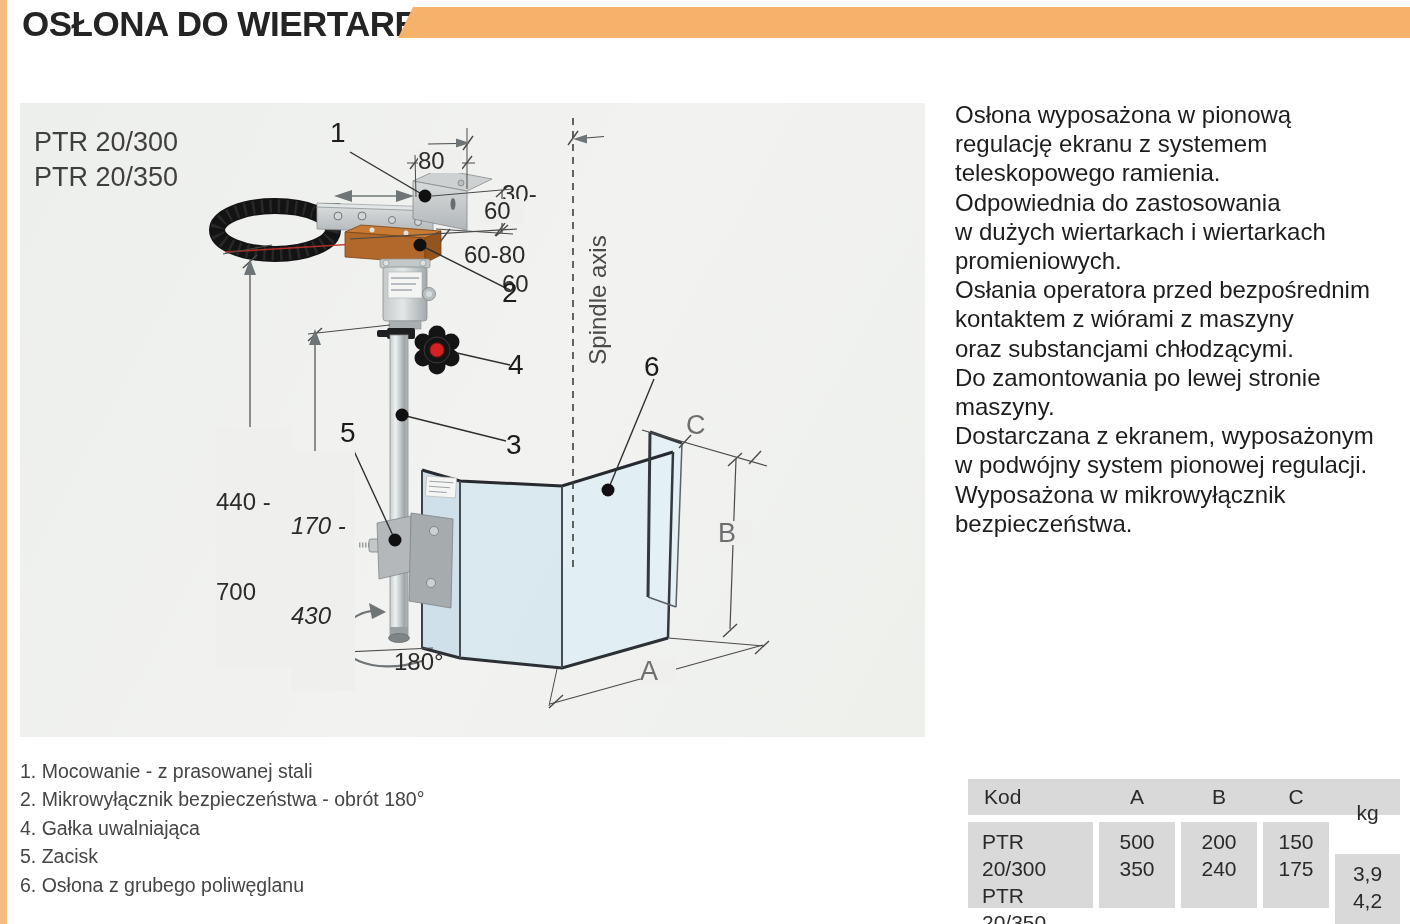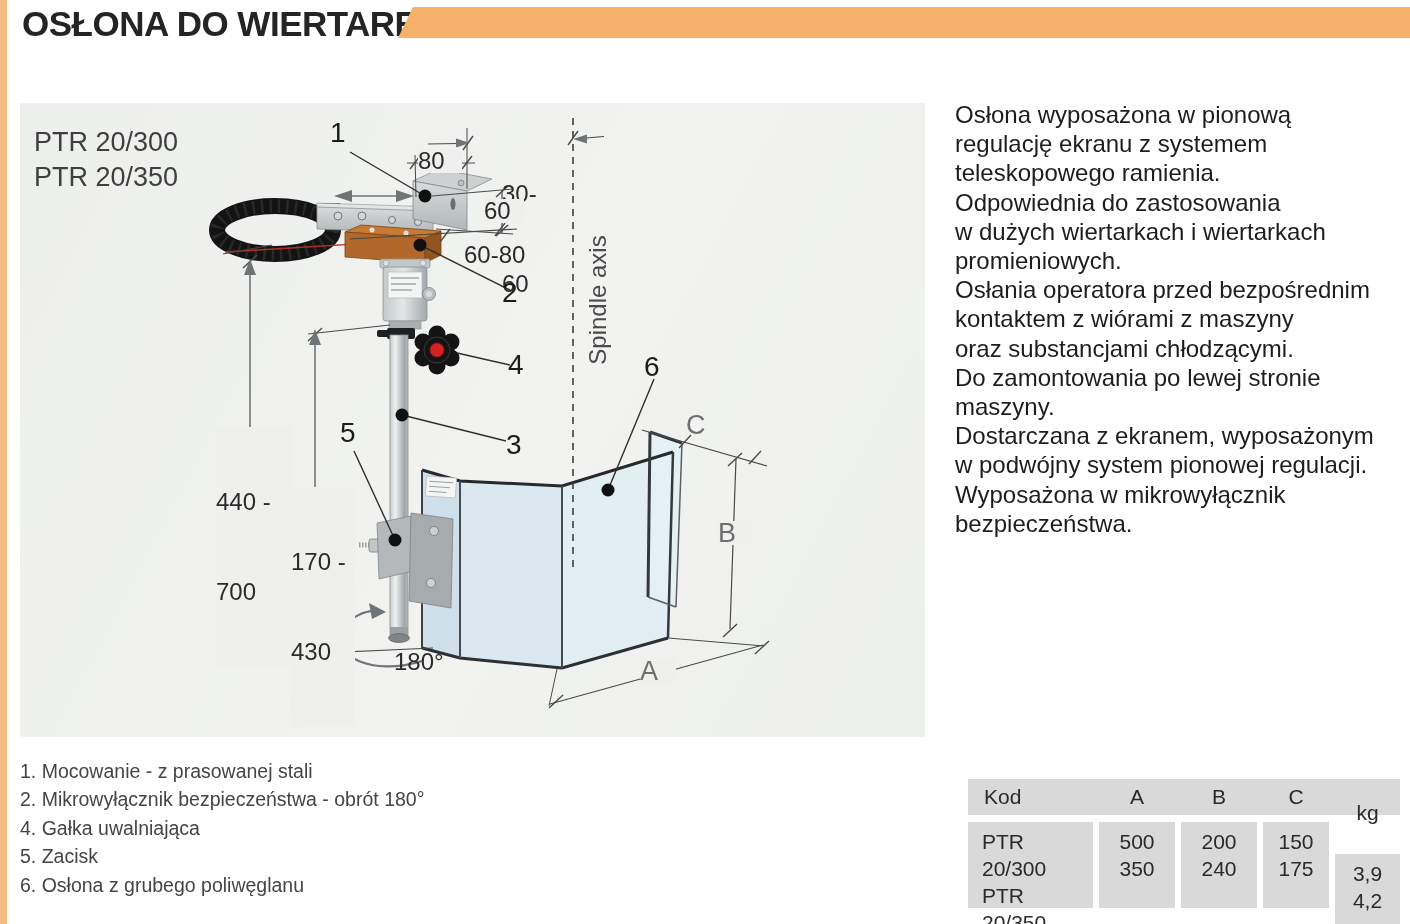--- a/index.html
+++ b/index.html
@@ -297,21 +297,21 @@
   <div class="dim two" style="left:482px;top:16px;width:44px;">
     <div>30-</div>
     <div>60</div>
   </div>
   <div class="dim bg" style="left:464px;top:96px;width:40px;">60</div>
   <div class="dim" style="left:444px;top:140px;width:72px;">60-80</div>
   <div class="dim two bg" style="left:196px;top:324px;width:76px;">
     <div>440 -</div>
     <div>700</div>
   </div>
-  <div class="dim two bg" style="left:271px;top:384px;width:64px;">
+  <div class="dim two bg" style="left:271px;top:348px;width:64px;font-style:italic;">
     <div>170 -</div>
     <div>430</div>
   </div>
   <div class="dim" style="left:374px;top:547px;width:64px;">180°</div>
   <div class="dim letter bg" style="left:620px;top:556px;width:36px;">A</div>
   <div class="dim letter bg" style="left:698px;top:418px;width:34px;">B</div>
   <div class="dim letter" style="left:666px;top:310px;width:34px;">C</div>
 
   <div class="co" style="left:310px;top:16px;">1</div>
   <div class="co" style="left:482px;top:176px;">2</div>

